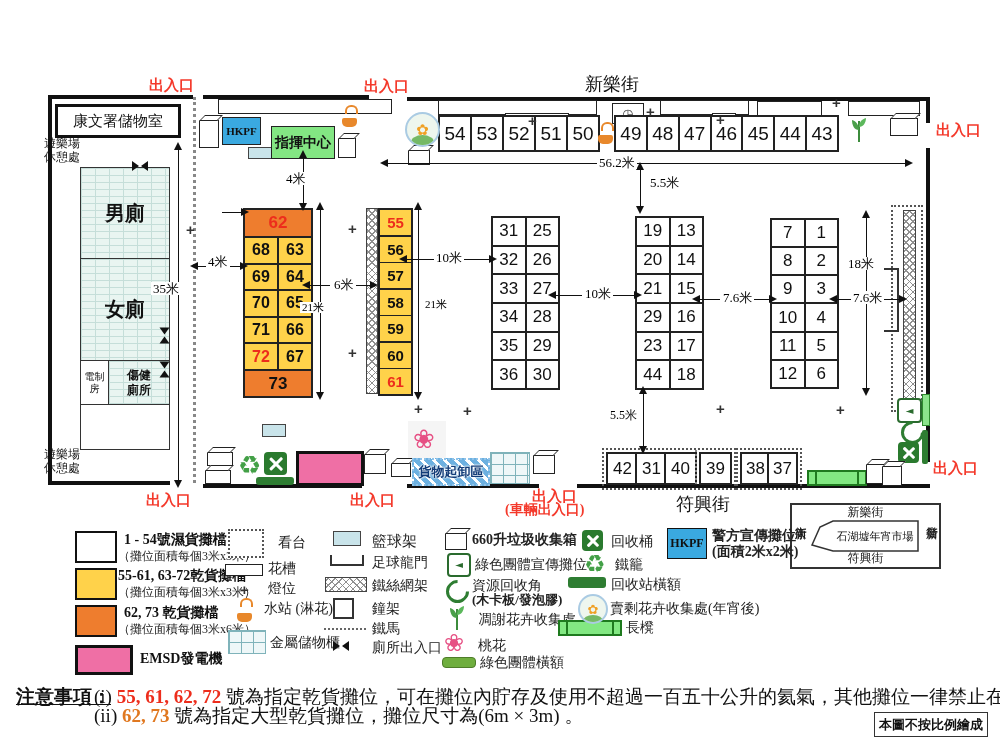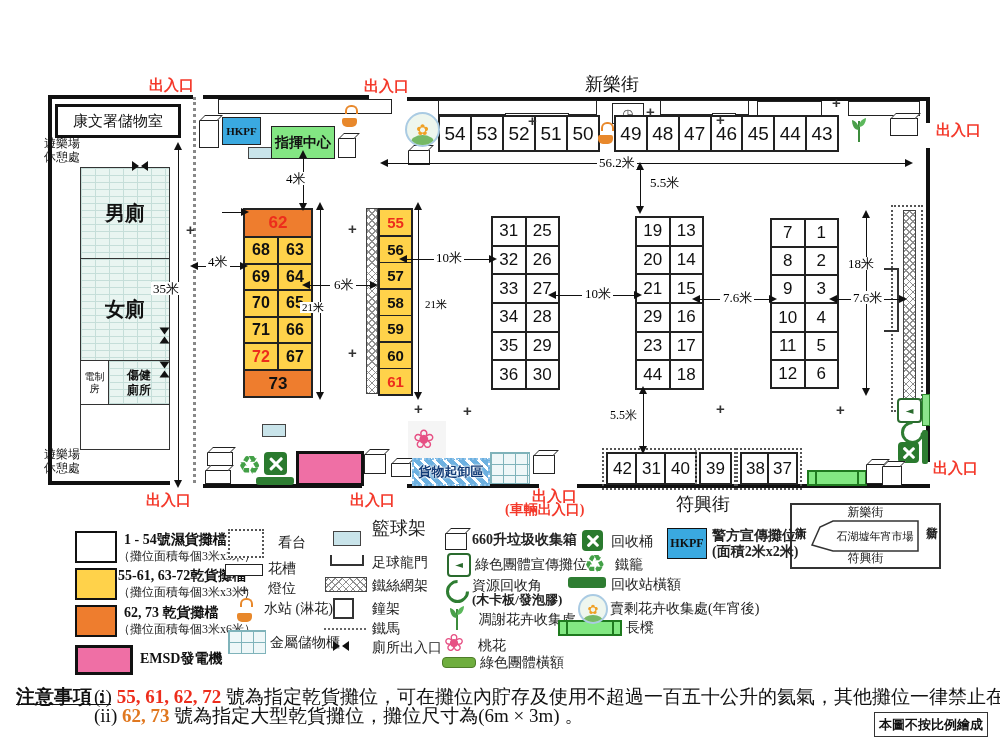--- a/index.html
+++ b/index.html
@@ -391,21 +391,21 @@
   <div class="planter" style="left:225px;top:564px;width:36px;height:10px"></div>
   <div class="lsub" style="left:268px;top:560px;font-size:14px">花槽</div>
   <span class="plus" style="left:240px;top:582px">+</span>
   <div class="lsub" style="left:268px;top:580px;font-size:14px">燈位</div>
   <div class="water" style="left:236px;top:598px;width:18px;height:24px"></div>
   <div class="lsub" style="left:264px;top:600px;font-size:14px">水站 (淋花)</div>
   <div class="mgrid" style="left:228px;top:630px;width:36px;height:22px"></div>
   <div class="lsub" style="left:270px;top:634px;font-size:14px">金屬儲物櫃</div>
 
   <div class="bball" style="left:333px;top:531px;width:26px;height:13px"></div>
-  <div class="lsub" style="left:372px;top:516px;font-size:18px">籃球架</div>
+  <div class="lsub" style="left:372px;top:532px;font-size:15px">籃球架</div>
   <div class="goalU" style="left:330px;top:555px;width:30px;height:9px"></div>
   <div class="lsub" style="left:372px;top:554px;font-size:14px">足球龍門</div>
   <div class="mesh" style="left:325px;top:577px;width:40px;height:13px"></div>
   <div class="lsub" style="left:372px;top:577px;font-size:14px">鐵絲網架</div>
   <div class="abs" style="left:333px;top:598px;width:17px;height:17px;border:2px solid #333;background:#fff"></div>
   <div class="lsub" style="left:372px;top:600px;font-size:14px">鐘架</div>
   <div class="dotline" style="left:324px;top:628px;width:42px"></div>
   <div class="lsub" style="left:372px;top:620px;font-size:14px">鐵馬</div>
   <div class="bow" style="left:333px;top:641px"></div>
   <div class="lsub" style="left:372px;top:639px;font-size:14px">廁所出入口</div>

